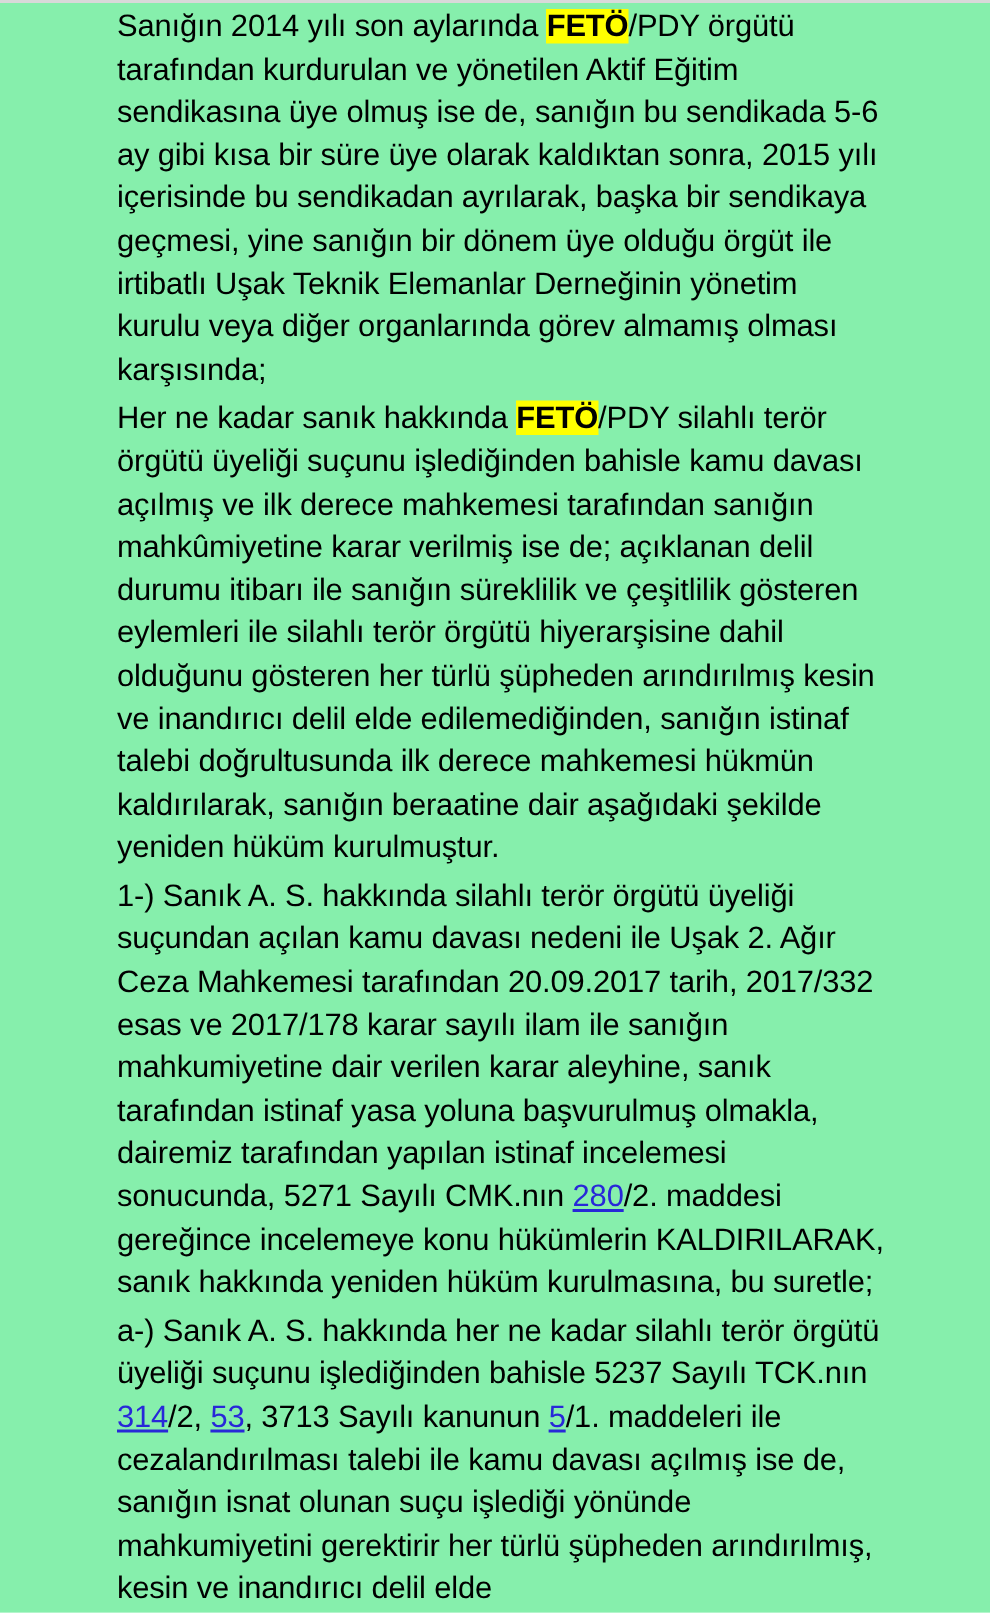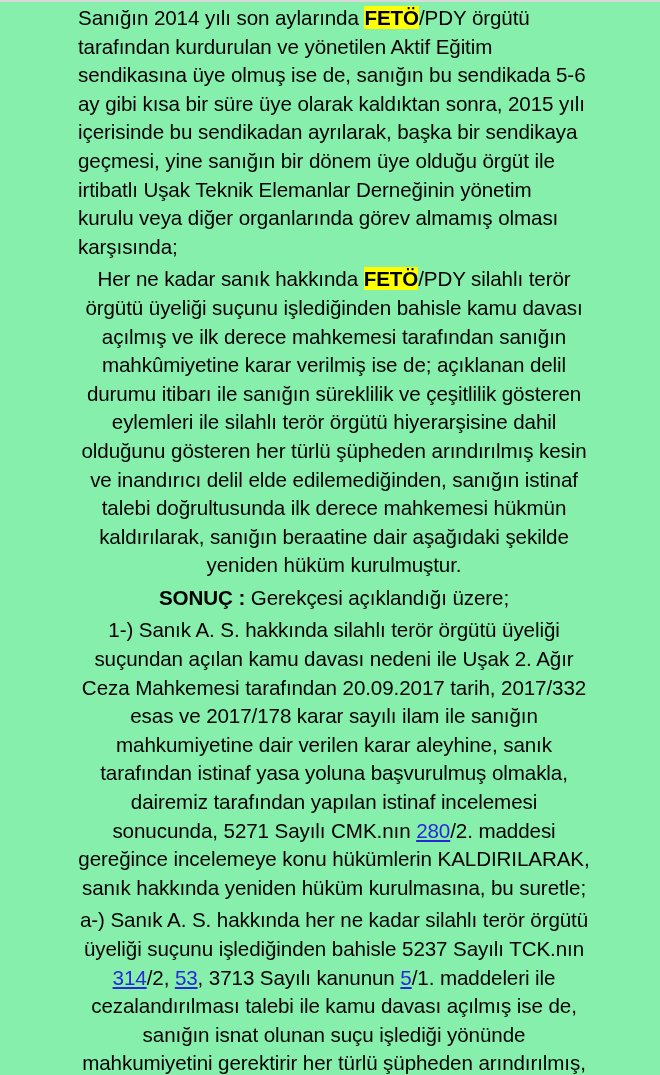--- a/index.html
+++ b/index.html
@@ -40,21 +40,20 @@
     margin: 0 0 0 0;
     font-size: 20.6px;
     line-height: 28.6px;
     letter-spacing: -0.1px;
     text-align: left;
     word-spacing: 0px;
     color: #000000;
   }
   p.para + p.para {
     margin-top: 4px;
-    text-align: center;
   }
   .hl {
     background: #ffff00;
     font-weight: bold;
     color: #000000;
   }
   .bold {
     font-weight: bold;
   }
   .lnk {
@@ -64,17 +63,16 @@
   }
 </style>
 </head>
 <body>
 
 <div id="page">
   <div class="top-rule"></div>
   <div class="doc-body">
       <p class="para"><span>Sanığın 2014 yılı son aylarında </span><span class="hl">FETÖ</span><span>/PDY örgütü tarafından kurdurulan ve yönetilen Aktif Eğitim sendikasına üye olmuş ise de, sanığın bu sendikada 5-6 ay gibi kısa bir süre üye olarak kaldıktan sonra, 2015 yılı içerisinde bu sendikadan ayrılarak, başka bir sendikaya geçmesi, yine sanığın bir dönem üye olduğu örgüt ile irtibatlı Uşak Teknik Elemanlar Derneğinin yönetim kurulu veya diğer organlarında görev almamış olması karşısında;</span></p>
       <p class="para"><span>Her ne kadar sanık hakkında </span><span class="hl">FETÖ</span><span>/PDY silahlı terör örgütü üyeliği suçunu işlediğinden bahisle kamu davası açılmış ve ilk derece mahkemesi tarafından sanığın mahkûmiyetine karar verilmiş ise de; açıklanan delil durumu itibarı ile sanığın süreklilik ve çeşitlilik gösteren eylemleri ile silahlı terör örgütü hiyerarşisine dahil olduğunu gösteren her türlü şüpheden arındırılmış kesin ve inandırıcı delil elde edilemediğinden, sanığın istinaf talebi doğrultusunda ilk derece mahkemesi hükmün kaldırılarak, sanığın beraatine dair aşağıdaki şekilde yeniden hüküm kurulmuştur.</span></p>
-      <p class="para"><span class="bold">SONUÇ :</span><span> Gerekçesi açıklandığı üzere;</span></p>
       <p class="para"><span>1-) Sanık A. S. hakkında silahlı terör örgütü üyeliği suçundan açılan kamu davası nedeni ile Uşak 2. Ağır Ceza Mahkemesi tarafından 20.09.2017 tarih, 2017/332 esas ve 2017/178 karar sayılı ilam ile sanığın mahkumiyetine dair verilen karar aleyhine, sanık tarafından istinaf yasa yoluna başvurulmuş olmakla, dairemiz tarafından yapılan istinaf incelemesi sonucunda, 5271 Sayılı CMK.nın </span><a class="lnk">280</a><span>/2. maddesi gereğince incelemeye konu hükümlerin KALDIRILARAK, sanık hakkında yeniden hüküm kurulmasına, bu suretle;</span></p>
       <p class="para"><span>a-) Sanık A. S. hakkında her ne kadar silahlı terör örgütü üyeliği suçunu işlediğinden bahisle 5237 Sayılı TCK.nın </span><a class="lnk">314</a><span>/2, </span><a class="lnk">53</a><span>, 3713 Sayılı kanunun </span><a class="lnk">5</a><span>/1. maddeleri ile cezalandırılması talebi ile kamu davası açılmış ise de, sanığın isnat olunan suçu işlediği yönünde mahkumiyetini gerektirir her türlü şüpheden arındırılmış, kesin ve inandırıcı delil elde</span></p>
     </div>
 </div>
 
 </body></html>

